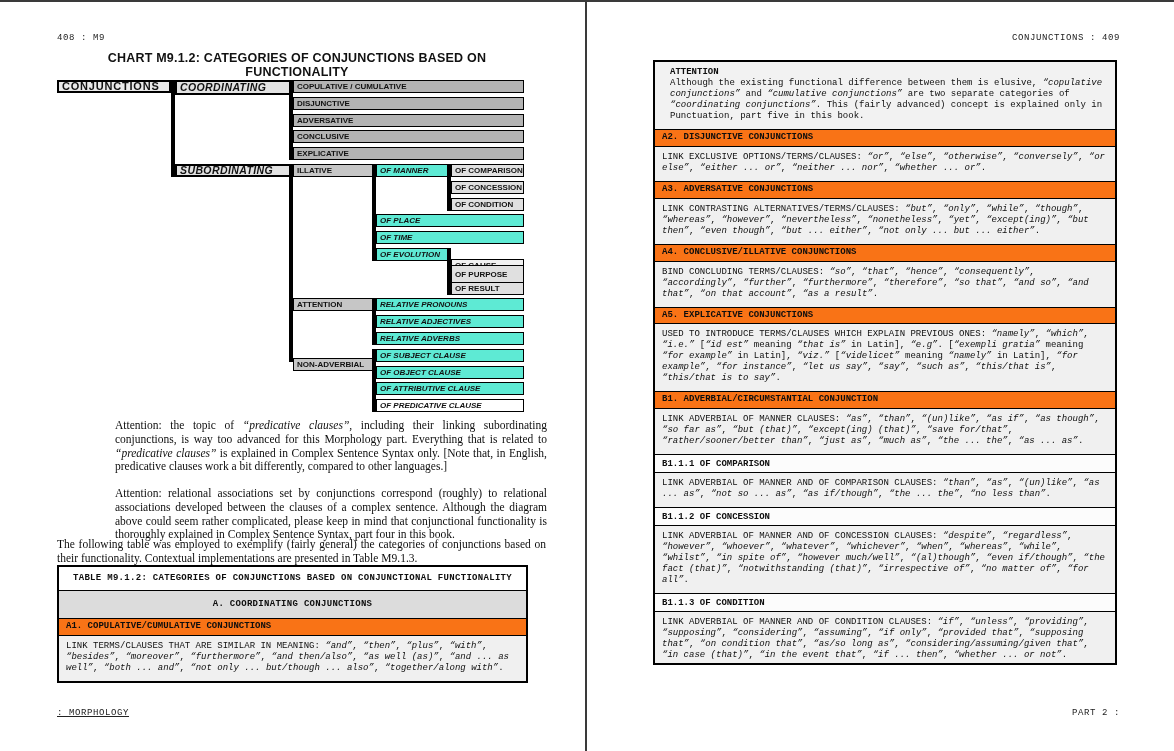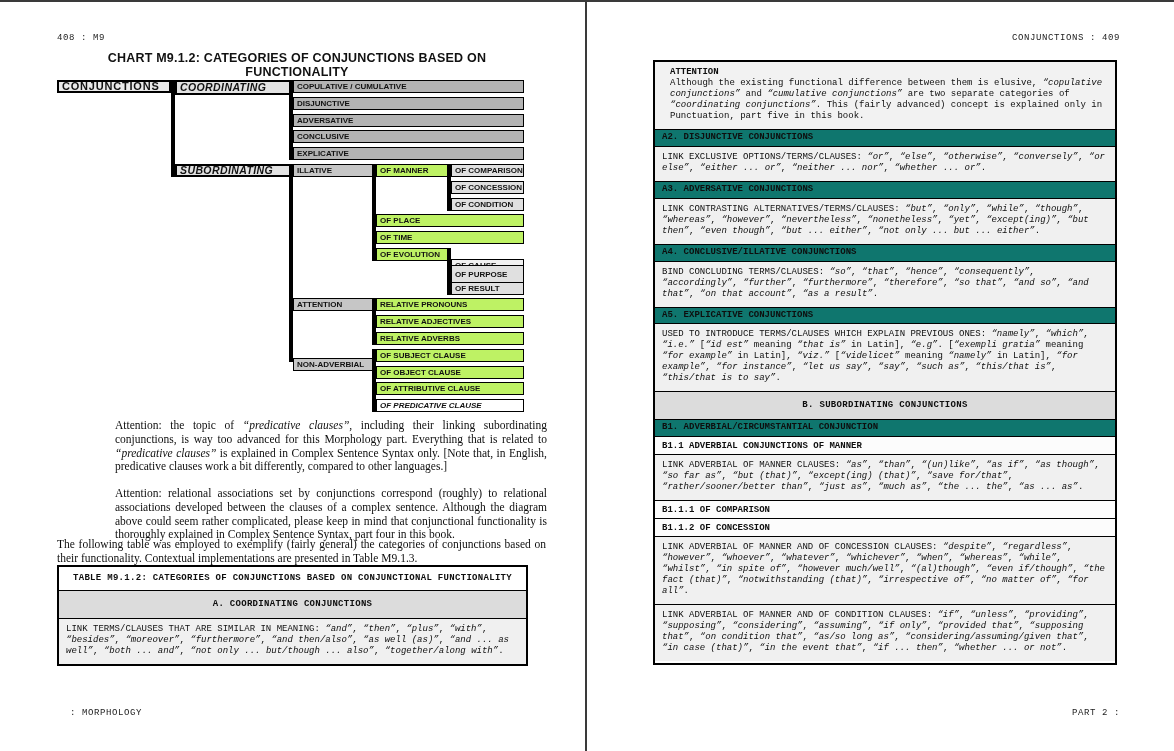--- a/index.html
+++ b/index.html
@@ -5,53 +5,53 @@
   html,body{margin:0;padding:0;background:#9a9a9a;}
   .sheet{position:relative;width:1174px;height:751px;background:#ffffff;overflow:hidden;
          font-family:"Liberation Sans",sans-serif;color:#111;}
   .top-rule{position:absolute;left:0;top:0;width:100%;height:2px;background:#3a3a3a;}
   .divider{position:absolute;left:585px;top:0;width:2px;height:100%;background:#3a3a3a;}
 
   .hdr,.ftr{position:absolute;font-family:"Liberation Mono",monospace;font-size:9px;
             letter-spacing:.6px;color:#222;white-space:nowrap;}
   .hdr{top:33px;} .ftr{top:708px;}
   #hdr-left{left:57px;} #hdr-right{right:54px;}
-  #ftr-left{left:70px;} #ftr-right{right:54px;}
+  #ftr-left{left:57px;text-decoration:underline;} #ftr-right{right:54px;}
 
   #chart-title{position:absolute;left:57px;top:51px;width:480px;text-align:center;
                font-weight:bold;font-size:12.5px;letter-spacing:.2px;}
 
   #chart{position:absolute;left:57px;top:80px;width:470px;height:334px;}
   .chart-node{position:absolute;box-sizing:border-box;border:1.5px solid #000;background:#ccc;
               font-size:8px;font-weight:bold;line-height:1;display:flex;align-items:center;
               padding:0 3px;white-space:nowrap;overflow:hidden;}
   .n-root{border-width:2px;font-size:11px;letter-spacing:.8px;background:#e9e9e9;}
   .n-branch{border-width:2px;font-size:10.5px;letter-spacing:.4px;font-style:italic;background:#e2e2e2;}
   .n-coord{background:#b3b3b3;}
   .n-sub{background:#c6c6c6;}
-  .n-leaf-dark{background:#bef264;}
+  .n-leaf-dark{background:#5eead4;font-style:italic;}
   .n-leaf-light{background:#e0e0e0;}
   .n-leaf-lighter{background:#f1f1f1;}
   .n-leaf-white{background:#ffffff;font-style:italic;}
   .connector{position:absolute;width:4px;background:#000;}
 
   .para{position:absolute;font-family:"Liberation Serif",serif;font-size:11.5px;line-height:1.2;
         text-align:justify;color:#0e0e0e;}
   #para1{left:115px;top:419px;width:432px;}
   #para2{left:115px;top:487px;width:432px;}
   #para3{left:57px;top:538px;width:489px;}
 
   .doc-table{position:absolute;box-sizing:border-box;border:2px solid #000;
              font-family:"Liberation Mono",monospace;font-size:9px;line-height:1.22;color:#0e0e0e;}
   #ltable{left:57px;top:565px;width:471px;}
   #rtable{left:653px;top:60px;width:464px;height:605px;overflow:hidden;}
   .row + .row{border-top:1.5px solid #000;}
   .r-title{background:#fff;text-align:center;font-weight:bold;padding:6px 12px;letter-spacing:.3px;}
   .r-section{background:#dcdcdc;text-align:center;font-weight:bold;padding:8px 6px;letter-spacing:.3px;}
-  .r-header{background:#0f766e;font-weight:bold;padding:2px 7px 3px;}
+  .r-header{background:#f97316;font-weight:bold;padding:2px 7px 3px;}
   .r-subwhite{background:#fcfcfc;font-weight:bold;padding:4px 7px 2px;}
   .r-body{background:#f0f0f0;padding:5px 7px 7px;}
   .r-attention{background:#f2f2f2;padding:5px 10px 7px 15px;}
   .att-title{font-weight:bold;}
   i{font-style:italic;}
 </style>
 </head>
 <body>
 
 <div class="sheet">
@@ -97,41 +97,42 @@
       <div class="chart-node n-leaf-dark" style="left: 319px; top: 286px; width: 148px; height: 13px;">OF OBJECT CLAUSE</div>
       <div class="chart-node n-leaf-dark" style="left: 319px; top: 302px; width: 148px; height: 13px;">OF ATTRIBUTIVE CLAUSE</div>
       <div class="chart-node n-leaf-white" style="left: 319px; top: 319px; width: 148px; height: 13px;">OF PREDICATIVE CLAUSE</div>
     </div>
   <div id="para1" class="para">Attention: the topic of <i>“predicative clauses”</i>, including their linking subordinating conjunctions, is way too advanced for this Morphology part. Everything that is related to <i>“predicative clauses”</i> is explained in Complex Sentence Syntax only. [Note that, in English, predicative clauses work a bit differently, compared to other languages.]</div>
   <div id="para2" class="para">Attention: relational associations set by conjunctions correspond (roughly) to relational associations developed between the clauses of a complex sentence. Although the diagram above could seem rather complicated, please keep in mind that conjunctional functionality is thoroughly explained in Complex Sentence Syntax, part four in this book.</div>
   <div id="para3" class="para">The following table was employed to exemplify (fairly general) the categories of conjunctions based on their functionality. Contextual implementations are presented in Table M9.1.3.</div>
   <div id="ltable" class="doc-table">
       <div class="row r-title">TABLE M9.1.2: CATEGORIES OF CONJUNCTIONS BASED ON CONJUNCTIONAL FUNCTIONALITY</div>
       <div class="row r-section">A. COORDINATING CONJUNCTIONS</div>
+      <div class="row r-header">A1. COPULATIVE/CUMULATIVE CONJUNCTIONS</div>
       <div class="row r-body">LINK TERMS/CLAUSES THAT ARE SIMILAR IN MEANING: <i>“and”</i>, <i>“then”</i>, <i>“plus”</i>, <i>“with”</i>, <i>“besides”</i>, <i>“moreover”</i>, <i>“furthermore”</i>, <i>“and then/also”</i>, <i>“as well (as)”</i>, <i>“and ... as well”</i>, <i>“both ... and”</i>, <i>“not only ... but/though ... also”</i>, <i>“together/along with”</i>.</div>
     </div>
   <div id="ftr-left" class="ftr">: MORPHOLOGY</div>
 
   <div id="hdr-right" class="hdr">CONJUNCTIONS : 409</div>
   <div id="rtable" class="doc-table">
       <div class="row r-attention">
         <div class="att-title">ATTENTION</div>
         <div>Although the existing functional difference between them is elusive, <i>“copulative conjunctions”</i> and <i>“cumulative conjunctions”</i> are two separate categories of <i>“coordinating conjunctions”</i>. This (fairly advanced) concept is explained only in Punctuation, part five in this book.</div>
       </div>
       <div class="row r-header">A2. DISJUNCTIVE CONJUNCTIONS</div>
       <div class="row r-body">LINK EXCLUSIVE OPTIONS/TERMS/CLAUSES: <i>“or”</i>, <i>“else”</i>, <i>“otherwise”</i>, <i>“conversely”</i>, <i>“or else”</i>, <i>“either ... or”</i>, <i>“neither ... nor”</i>, <i>“whether ... or”</i>.</div>
       <div class="row r-header">A3. ADVERSATIVE CONJUNCTIONS</div>
       <div class="row r-body">LINK CONTRASTING ALTERNATIVES/TERMS/CLAUSES: <i>“but”</i>, <i>“only”</i>, <i>“while”</i>, <i>“though”</i>, <i>“whereas”</i>, <i>“however”</i>, <i>“nevertheless”</i>, <i>“nonetheless”</i>, <i>“yet”</i>, <i>“except(ing)”</i>, <i>“but then”</i>, <i>“even though”</i>, <i>“but ... either”</i>, <i>“not only ... but ... either”</i>.</div>
       <div class="row r-header">A4. CONCLUSIVE/ILLATIVE CONJUNCTIONS</div>
       <div class="row r-body">BIND CONCLUDING TERMS/CLAUSES: <i>“so”</i>, <i>“that”</i>, <i>“hence”</i>, <i>“consequently”</i>, <i>“accordingly”</i>, <i>“further”</i>, <i>“furthermore”</i>, <i>“therefore”</i>, <i>“so that”</i>, <i>“and so”</i>, <i>“and that”</i>, <i>“on that account”</i>, <i>“as a result”</i>.</div>
       <div class="row r-header">A5. EXPLICATIVE CONJUNCTIONS</div>
       <div class="row r-body">USED TO INTRODUCE TERMS/CLAUSES WHICH EXPLAIN PREVIOUS ONES: <i>“namely”</i>, <i>“which”</i>, <i>“i.e.”</i> [<i>“id est”</i> meaning <i>“that is”</i> in Latin], <i>“e.g”</i>. [<i>“exempli gratia”</i> meaning <i>“for example”</i> in Latin], <i>“viz.”</i> [<i>“videlicet”</i> meaning <i>“namely”</i> in Latin], <i>“for example”</i>, <i>“for instance”</i>, <i>“let us say”</i>, <i>“say”</i>, <i>“such as”</i>, <i>“this/that is”</i>, <i>“this/that is to say”</i>.</div>
-      <div class="row r-section">B. SUBORDINATING CONJUNCTIONS</div>
       <div class="row r-header">B1. ADVERBIAL/CIRCUMSTANTIAL CONJUNCTION</div>
-      <div class="row r-subwhite">B1.1 ADVERBIAL CONJUNCTIONS OF MANNER</div>
       <div class="row r-body">LINK ADVERBIAL OF MANNER CLAUSES: <i>“as”</i>, <i>“than”</i>, <i>“(un)like”</i>, <i>“as if”</i>, <i>“as though”</i>, <i>“so far as”</i>, <i>“but (that)”</i>, <i>“except(ing) (that)”</i>, <i>“save for/that”</i>, <i>“rather/sooner/better than”</i>, <i>“just as”</i>, <i>“much as”</i>, <i>“the ... the”</i>, <i>“as ... as”</i>.</div>
       <div class="row r-subwhite">B1.1.1 OF COMPARISON</div>
+      <div class="row r-body">LINK ADVERBIAL OF MANNER AND OF COMPARISON CLAUSES: <i>“than”</i>, <i>“as”</i>, <i>“(un)like”</i>, <i>“as ... as”</i>, <i>“not so ... as”</i>, <i>“as if/though”</i>, <i>“the ... the”</i>, <i>“no less than”</i>.</div>
       <div class="row r-subwhite">B1.1.2 OF CONCESSION</div>
       <div class="row r-body">LINK ADVERBIAL OF MANNER AND OF CONCESSION CLAUSES: <i>“despite”</i>, <i>“regardless”</i>, <i>“however”</i>, <i>“whoever”</i>, <i>“whatever”</i>, <i>“whichever”</i>, <i>“when”</i>, <i>“whereas”</i>, <i>“while”</i>, <i>“whilst”</i>, <i>“in spite of”</i>, <i>“however much/well”</i>, <i>“(al)though”</i>, <i>“even if/though”</i>, <i>“the fact (that)”</i>, <i>“notwithstanding (that)”</i>, <i>“irrespective of”</i>, <i>“no matter of”</i>, <i>“for all”</i>.</div>
+      <div class="row r-subwhite">B1.1.3 OF CONDITION</div>
       <div class="row r-body">LINK ADVERBIAL OF MANNER AND OF CONDITION CLAUSES: <i>“if”</i>, <i>“unless”</i>, <i>“providing”</i>, <i>“supposing”</i>, <i>“considering”</i>, <i>“assuming”</i>, <i>“if only”</i>, <i>“provided that”</i>, <i>“supposing that”</i>, <i>“on condition that”</i>, <i>“as/so long as”</i>, <i>“considering/assuming/given that”</i>, <i>“in case (that)”</i>, <i>“in the event that”</i>, <i>“if ... then”</i>, <i>“whether ... or not”</i>.</div>
     </div>
   <div id="ftr-right" class="ftr">PART 2 :</div>
 </div>
 
 </body></html>

